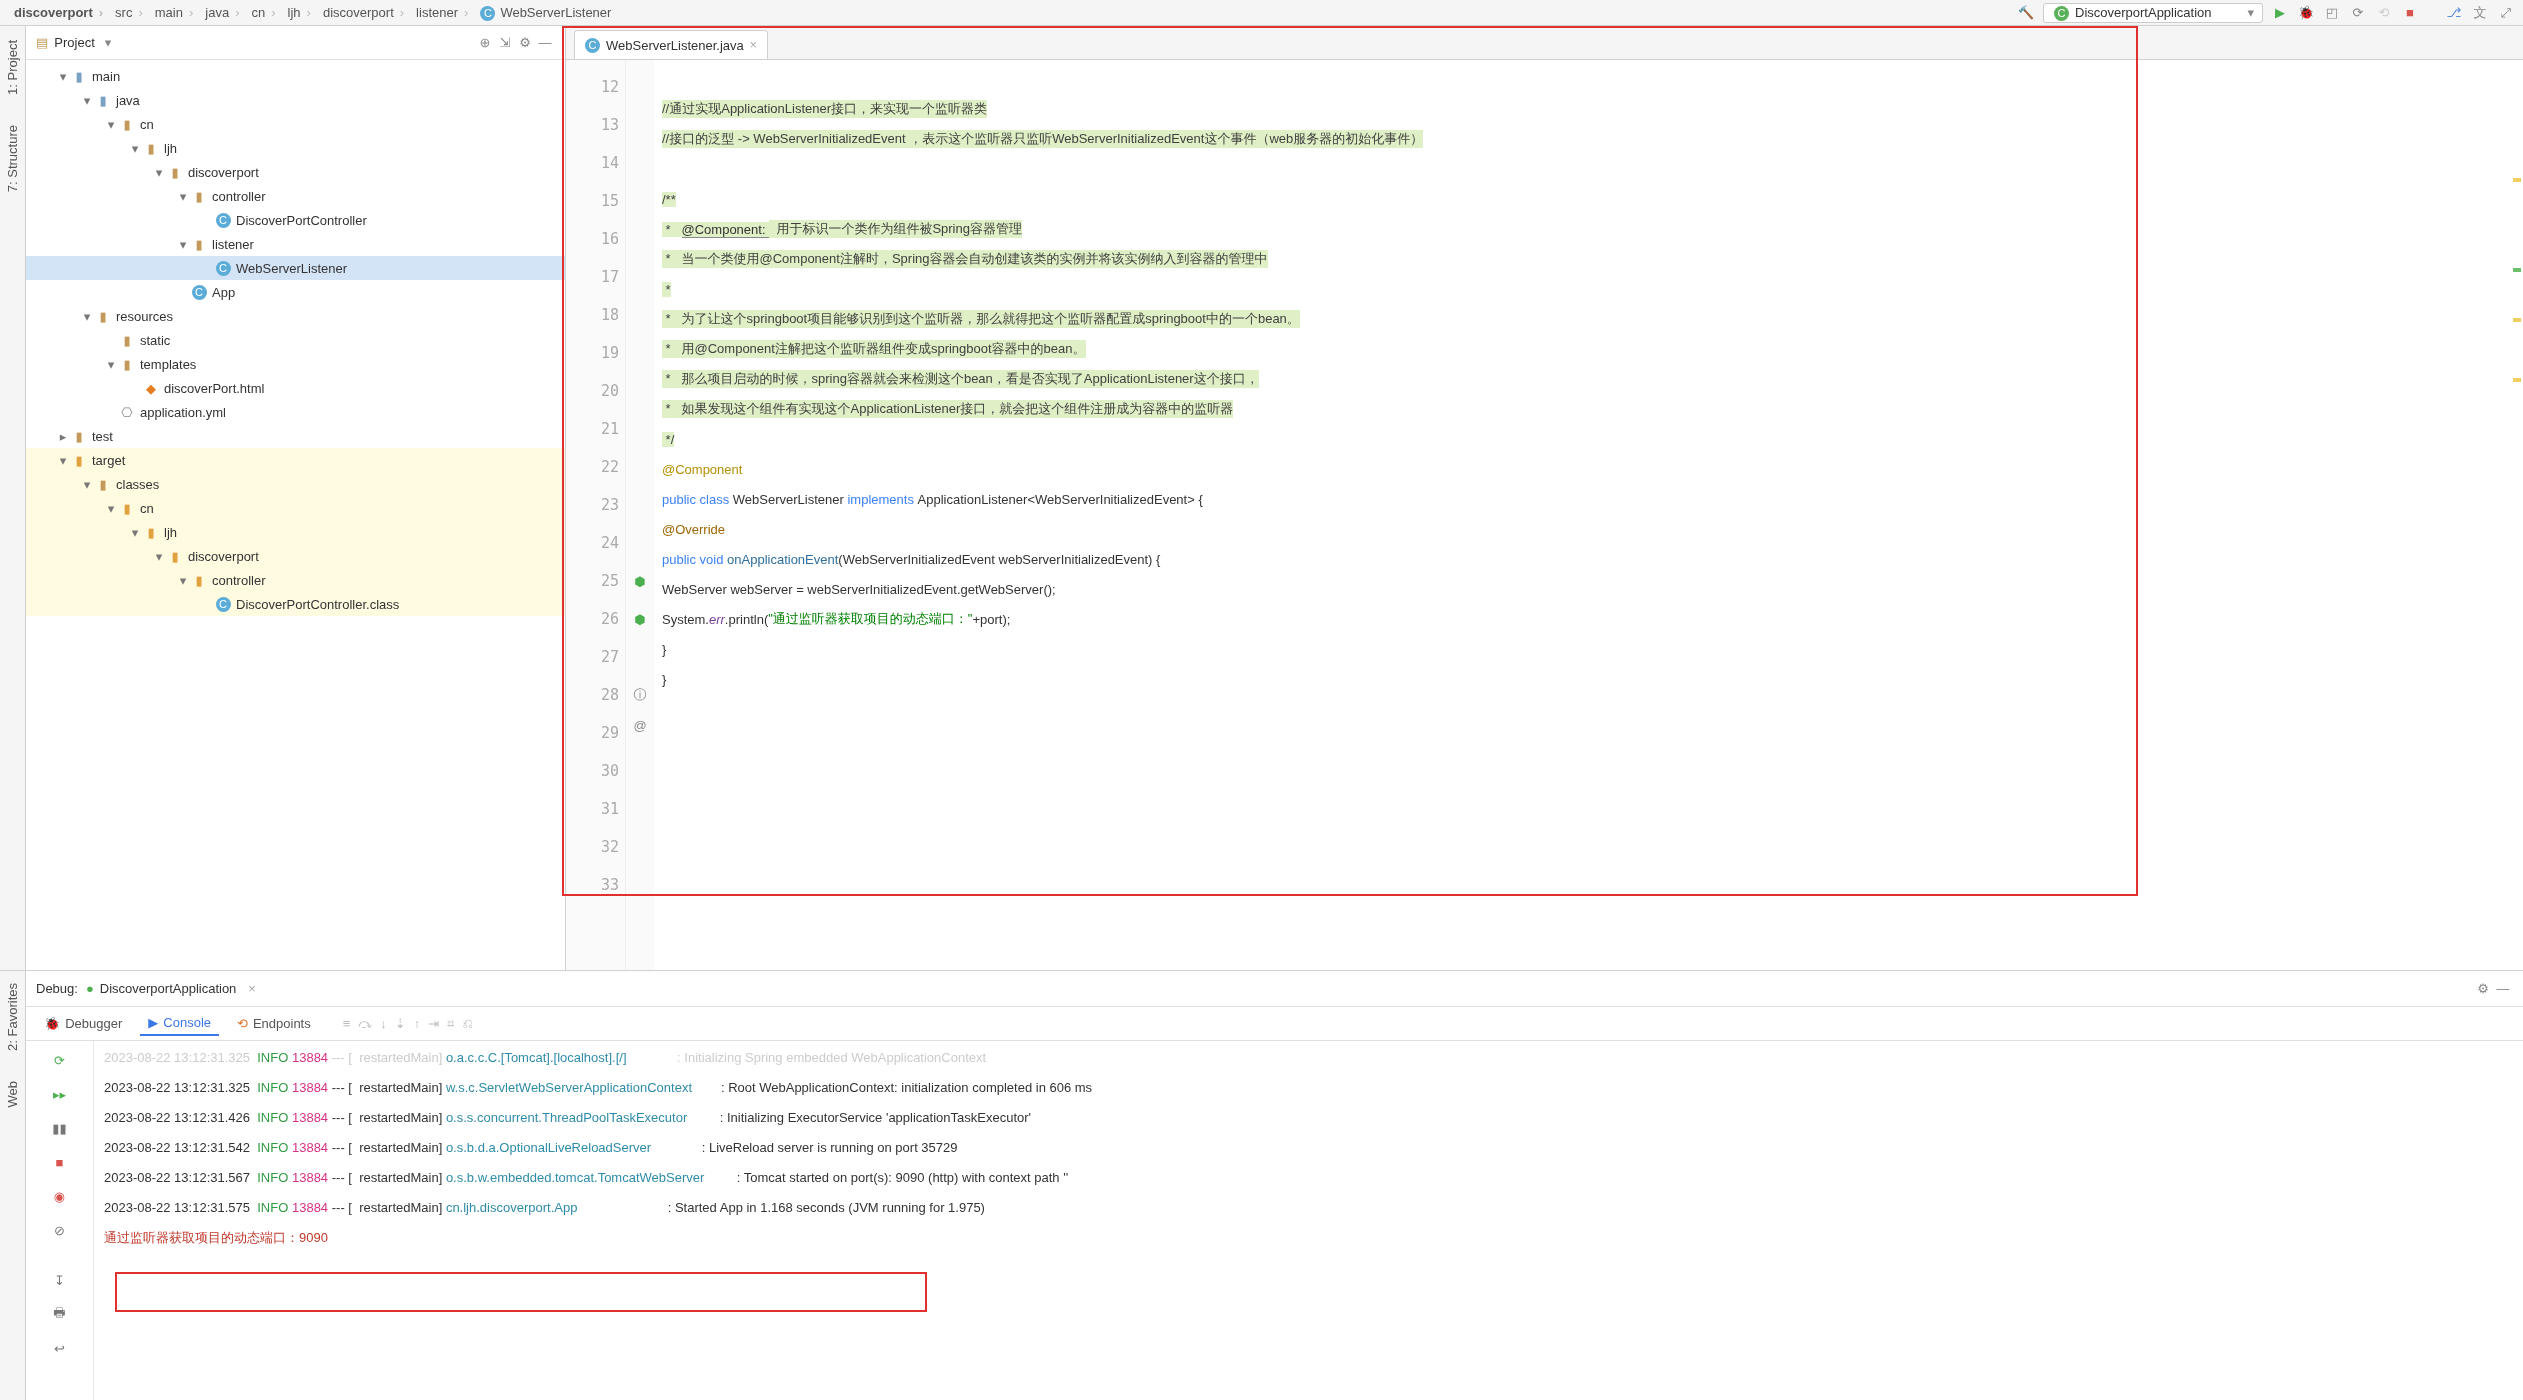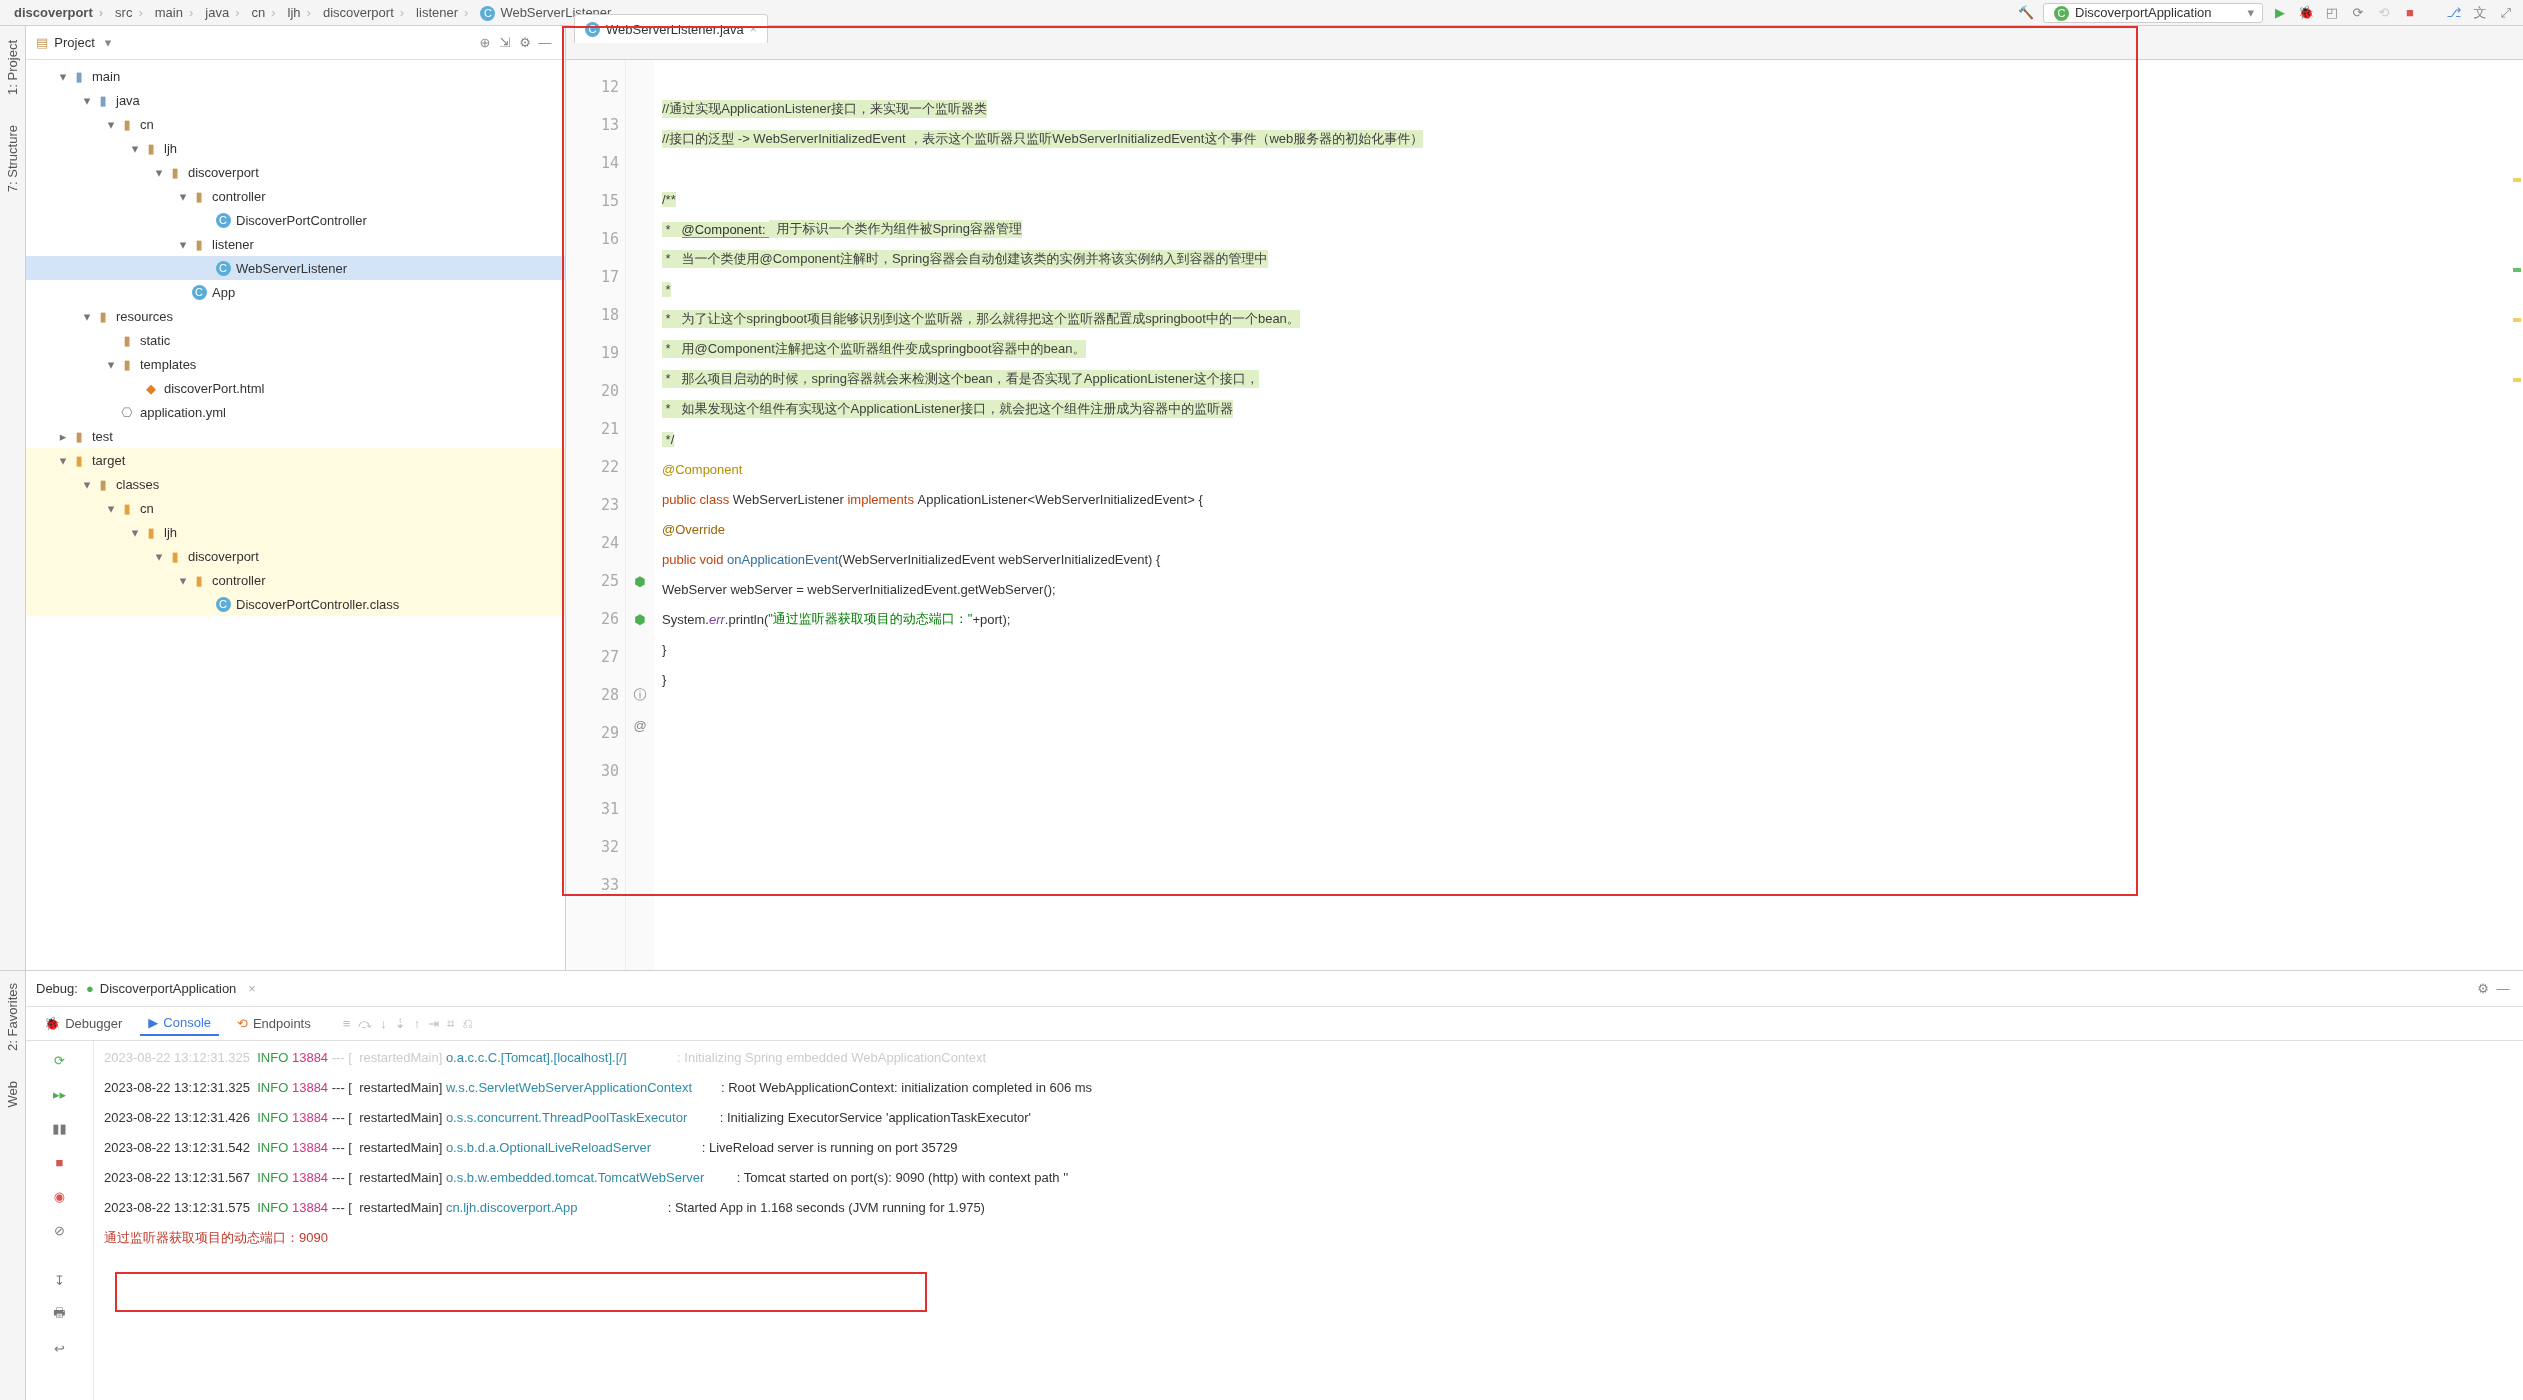--- a/index.html
+++ b/index.html
@@ -43,34 +43,34 @@
 .fld-o { color:#e2a03f; }
 .cl-ico::before { content:"C"; display:inline-block; width:15px; height:15px; border-radius:50%; background:#5cacd8; color:#fff; text-align:center; line-height:15px; font-size:11px; }
 .html-ico { color:#e67e22; }
 .yml-ico { color:#888; }
 
 
 .hl-range { background:#fffbe0; }
 
 
 .editor-area { flex:1; display:flex; flex-direction:column; position:relative; }
-.tab-row { height:34px; display:flex; align-items:flex-end; border-bottom:1px solid #d0d0d0; padding:16px 8px; background:#f5f5f5; }
+.tab-row { height:34px; display:flex; align-items:flex-end; border-bottom:1px solid #d0d0d0; padding:0 8px; background:#f5f5f5; }
 .file-tab { display:flex; align-items:center; gap:6px; padding:6px 10px; border:1px solid #d0d0d0; border-bottom:none; background:#fff; border-top-left-radius:4px; border-top-right-radius:4px; cursor:pointer; }
 .file-tab .cl-ico::before { background:#5cacd8; }
 .file-tab .close { color:#aaa; font-size:12px; }
 
 .code-wrap { flex:1; display:flex; overflow:hidden; position:relative; }
 .gutter-nums { width:60px; background:#fafafa; border-right:1px solid #eee; text-align:right; padding:4px 6px 0 0; color:#aaa; }
 .gutter-marks { width:28px; background:#fafafa; padding-top:4px; }
 .code-body { flex:1; padding:4px 8px 0 8px; overflow:auto; }
 .code-line { height:30px; display:flex; align-items:center; font-family:'Menlo','Monaco',monospace; font-size:17px; white-space:pre; }
 .ln { height:30px; line-height:30px; font-family:'Menlo','Monaco',monospace; font-size:15px;margin-top:8px; }
 .cmt { color:#404040; }
 .cmt-bg { background:#e0f0c6; }
-.key { color:#c2410c; }
+.key { color:#3b82f6; }
 .ann { color:#b38f00; }
 .ident { color:#333; }
 .over { color:#9c6600; }
 .str { color:#008000; }
 .field-italic { font-style:italic; color:#7a3e9d; }
 
 .red-box1 { position:absolute; border:2px solid #e03030; pointer-events:none; }
 .rb-editor { top:26px; left:562px; width:1576px; height:870px; }
 .rb-output { top:1272px; left:115px; width:812px; height:40px; }
 

